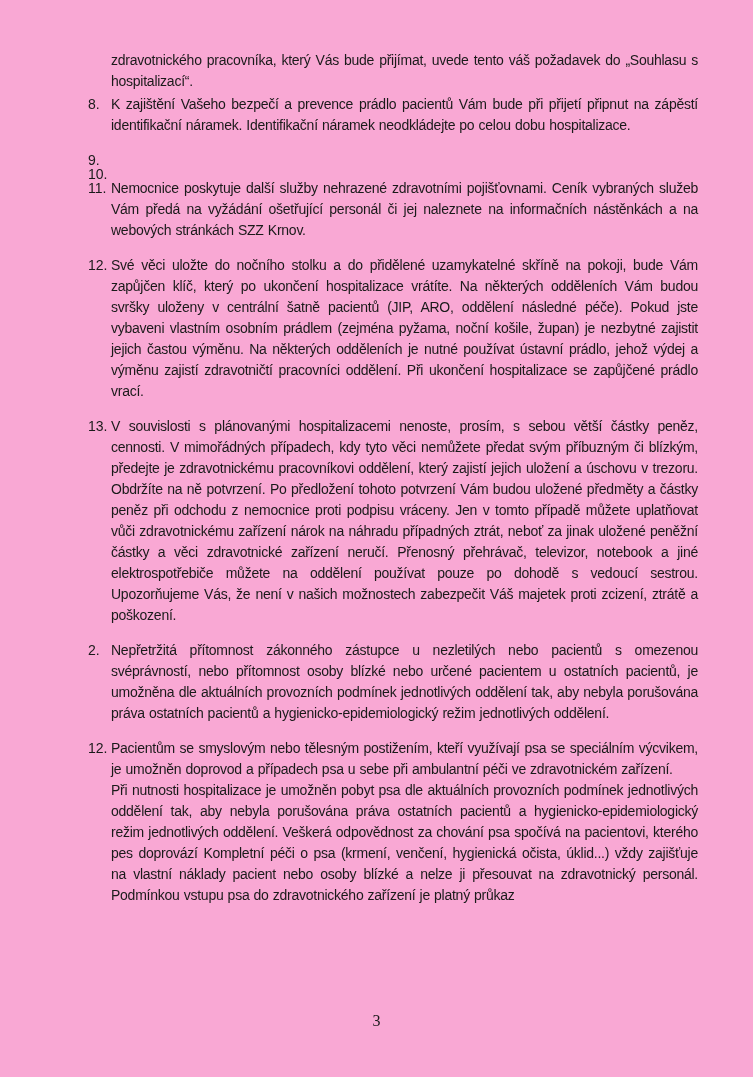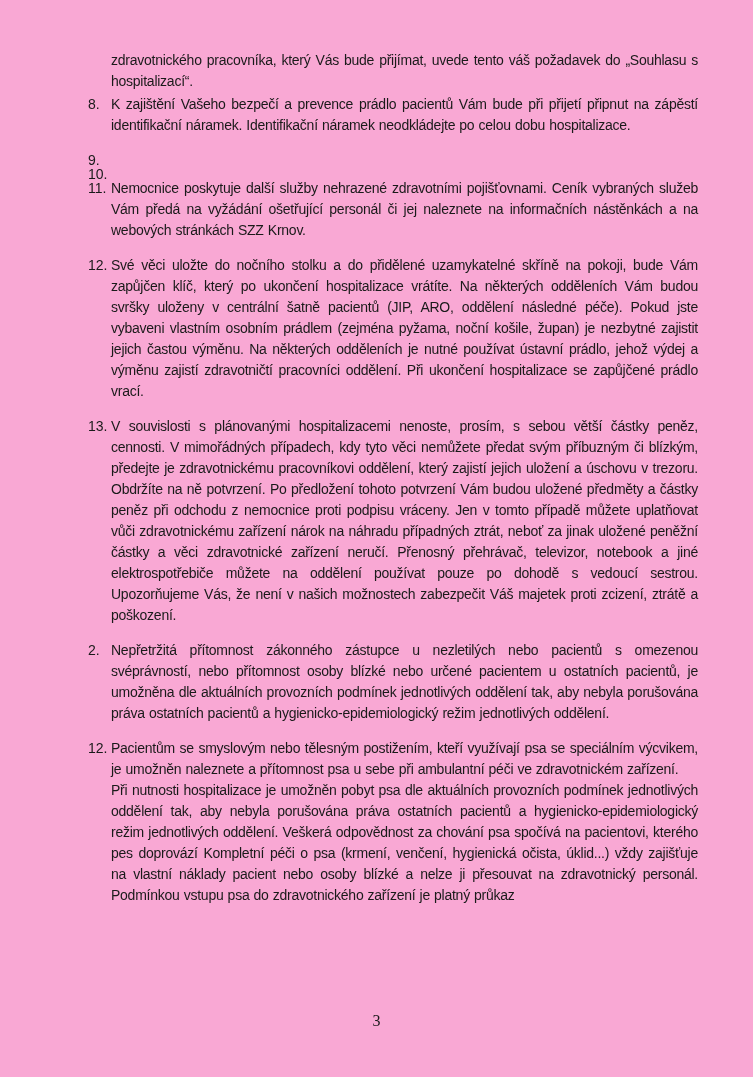--- a/index.html
+++ b/index.html
@@ -81,20 +81,20 @@
 
     <div class="gap"></div>
     <div class="para">
       <span class="num">2.</span>
       <span>Nepřetržitá přítomnost zákonného zástupce u nezletilých nebo pacientů s omezenou svéprávností, nebo přítomnost osoby blízké nebo určené pacientem u ostatních pacientů, je umožněna dle aktuálních provozních podmínek jednotlivých oddělení tak, aby nebyla porušována práva ostatních pacientů a hygienicko-epidemiologický režim jednotlivých oddělení.</span>
     </div>
 
     <div class="gap"></div>
     <div class="para">
       <span class="num">12.</span>
-      <div class="subpara">Pacientům se smyslovým nebo tělesným postižením, kteří využívají psa se speciálním výcvikem, je umožněn naleznete a přítomnost psa u sebe při ambulantní péči ve zdravotnickém zařízení.</div>
+      <div class="subpara">Pacientům se smyslovým nebo tělesným postižením, kteří využívají psa se speciálním výcvikem, je umožněn doprovod a případech psa u sebe při ambulantní péči ve zdravotnickém zařízení.</div>
       <div class="subpara">Při nutnosti hospitalizace je umožněn pobyt psa dle aktuálních provozních podmínek jednotlivých oddělení tak, aby nebyla porušována práva ostatních pacientů a hygienicko-epidemiologický režim jednotlivých oddělení. Veškerá odpovědnost za chování psa spočívá na pacientovi, kterého pes doprovází Kompletní péči o psa (krmení, venčení, hygienická očista, úklid...) vždy zajišťuje na vlastní náklady pacient nebo osoby blízké a nelze ji přesouvat na zdravotnický personál. Podmínkou vstupu psa do zdravotnického zařízení je platný průkaz</div>
     </div>
 
   </div>
 
   <div class="pagenum">3</div>
 </div>
 
 </body></html>

